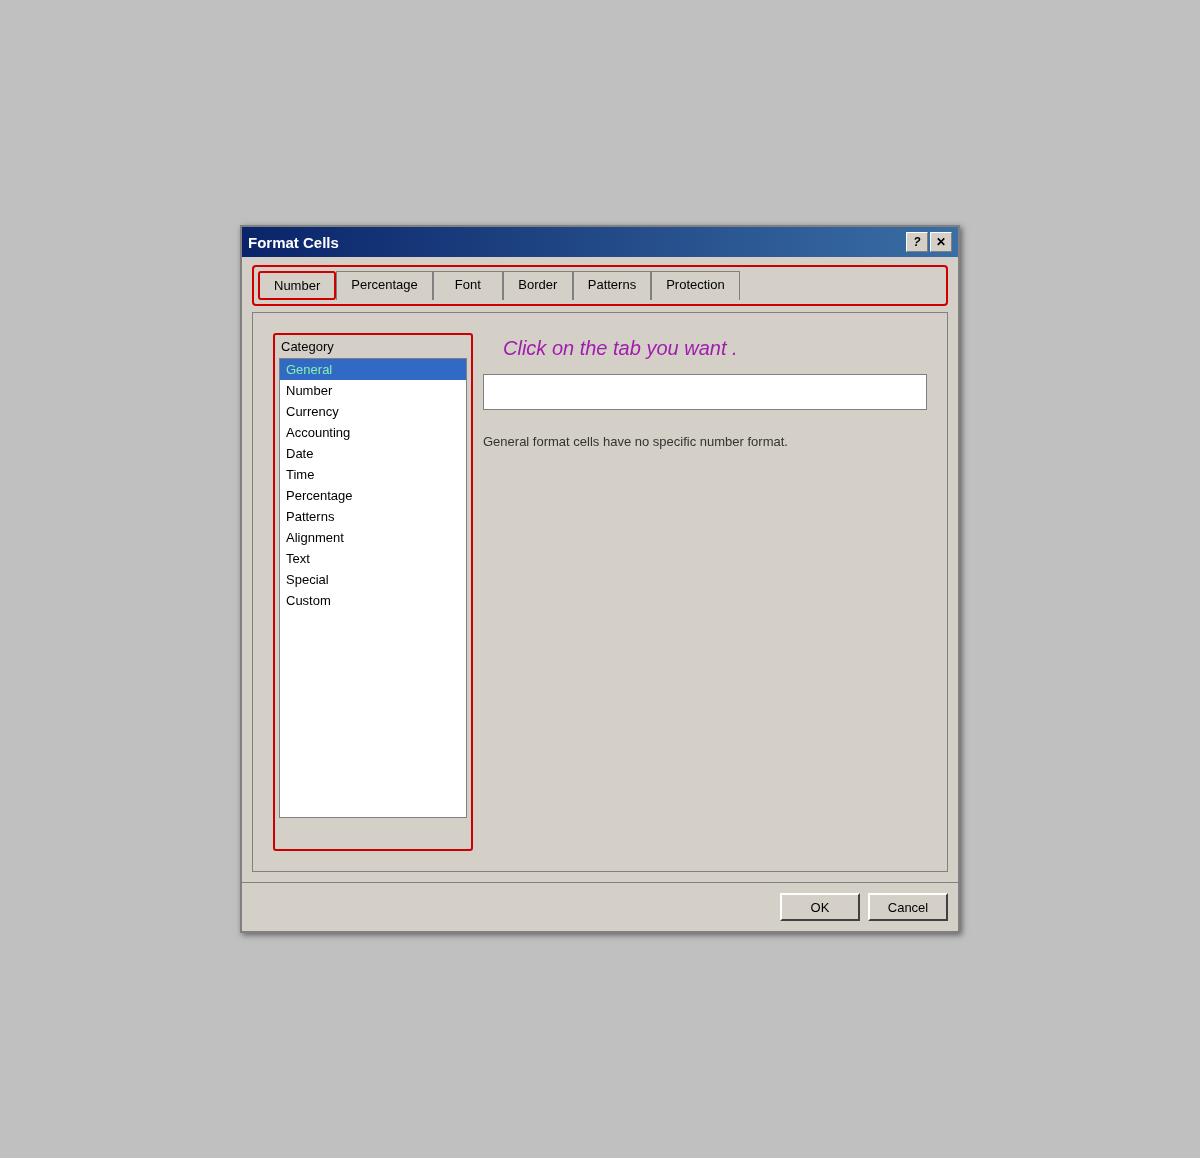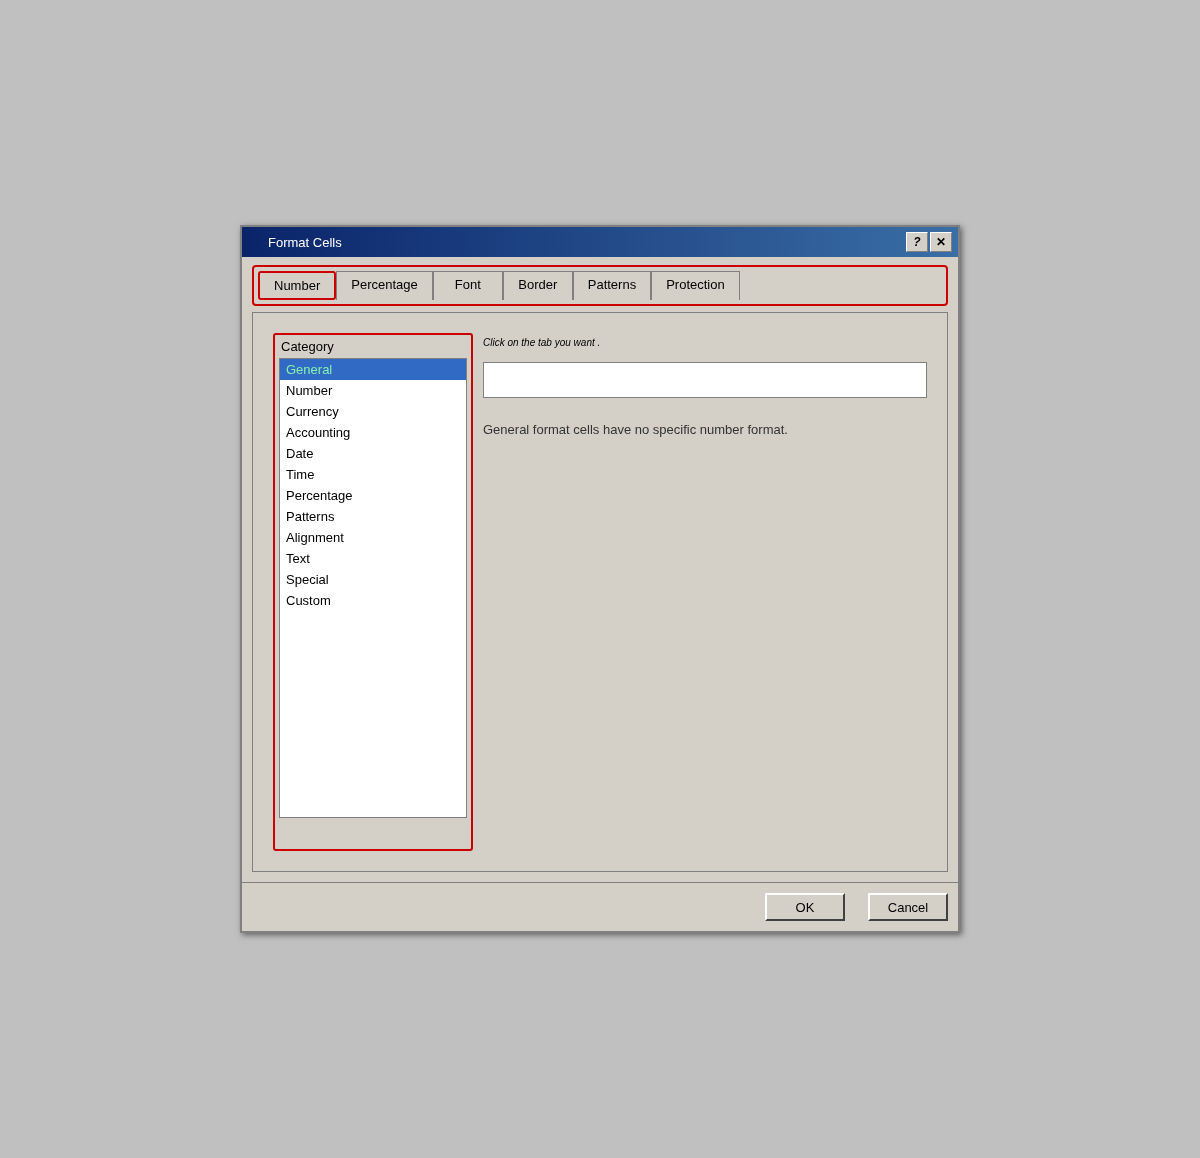--- a/index.html
+++ b/index.html
@@ -29,24 +29,23 @@
       background: linear-gradient(to right, #0a246a, #3a6ea5);
       color: white;
       padding: 4px 6px;
       display: flex;
       align-items: center;
       justify-content: space-between;
       height: 30px;
     }
 
     .title-bar-text {
-      font-weight: normal;
-      font-size: 13px;
+      font-weight: bold;
+      font-size: 15px;
       color: white;
-      margin-left: 20px;
     }
 
     .title-bar-buttons {
       display: flex;
       gap: 2px;
     }
 
     .title-btn {
       width: 22px;
       height: 20px;
@@ -154,45 +153,46 @@
 
     
     .right-panel {
       flex: 1;
       display: flex;
       flex-direction: column;
       gap: 10px;
     }
 
     .instruction-text {
-      color: #000000;
-      font-size: 10px;
+      color: #a21caf;
+      font-size: 20px;
       font-style: italic;
       padding: 4px 0;
+      margin-left: 20px;
     }
 
     .sample-box {
       border: 1px solid #808080;
       background: white;
       height: 36px;
       padding: 4px 8px;
     }
 
     .description-text {
       font-size: 13px;
       color: #333;
       line-height: 1.6;
       margin-top: 12px;
     }
 
     
     .dialog-footer {
       display: flex;
       justify-content: flex-end;
-      gap: 23px;
+      gap: 8px;
       padding: 10px 10px 10px 10px;
       border-top: 1px solid #808080;
     }
 
     .footer-btn {
       width: 80px;
       height: 28px;
       background: #d4d0c8;
       border: 2px solid;
       border-top-color: #ffffff;

